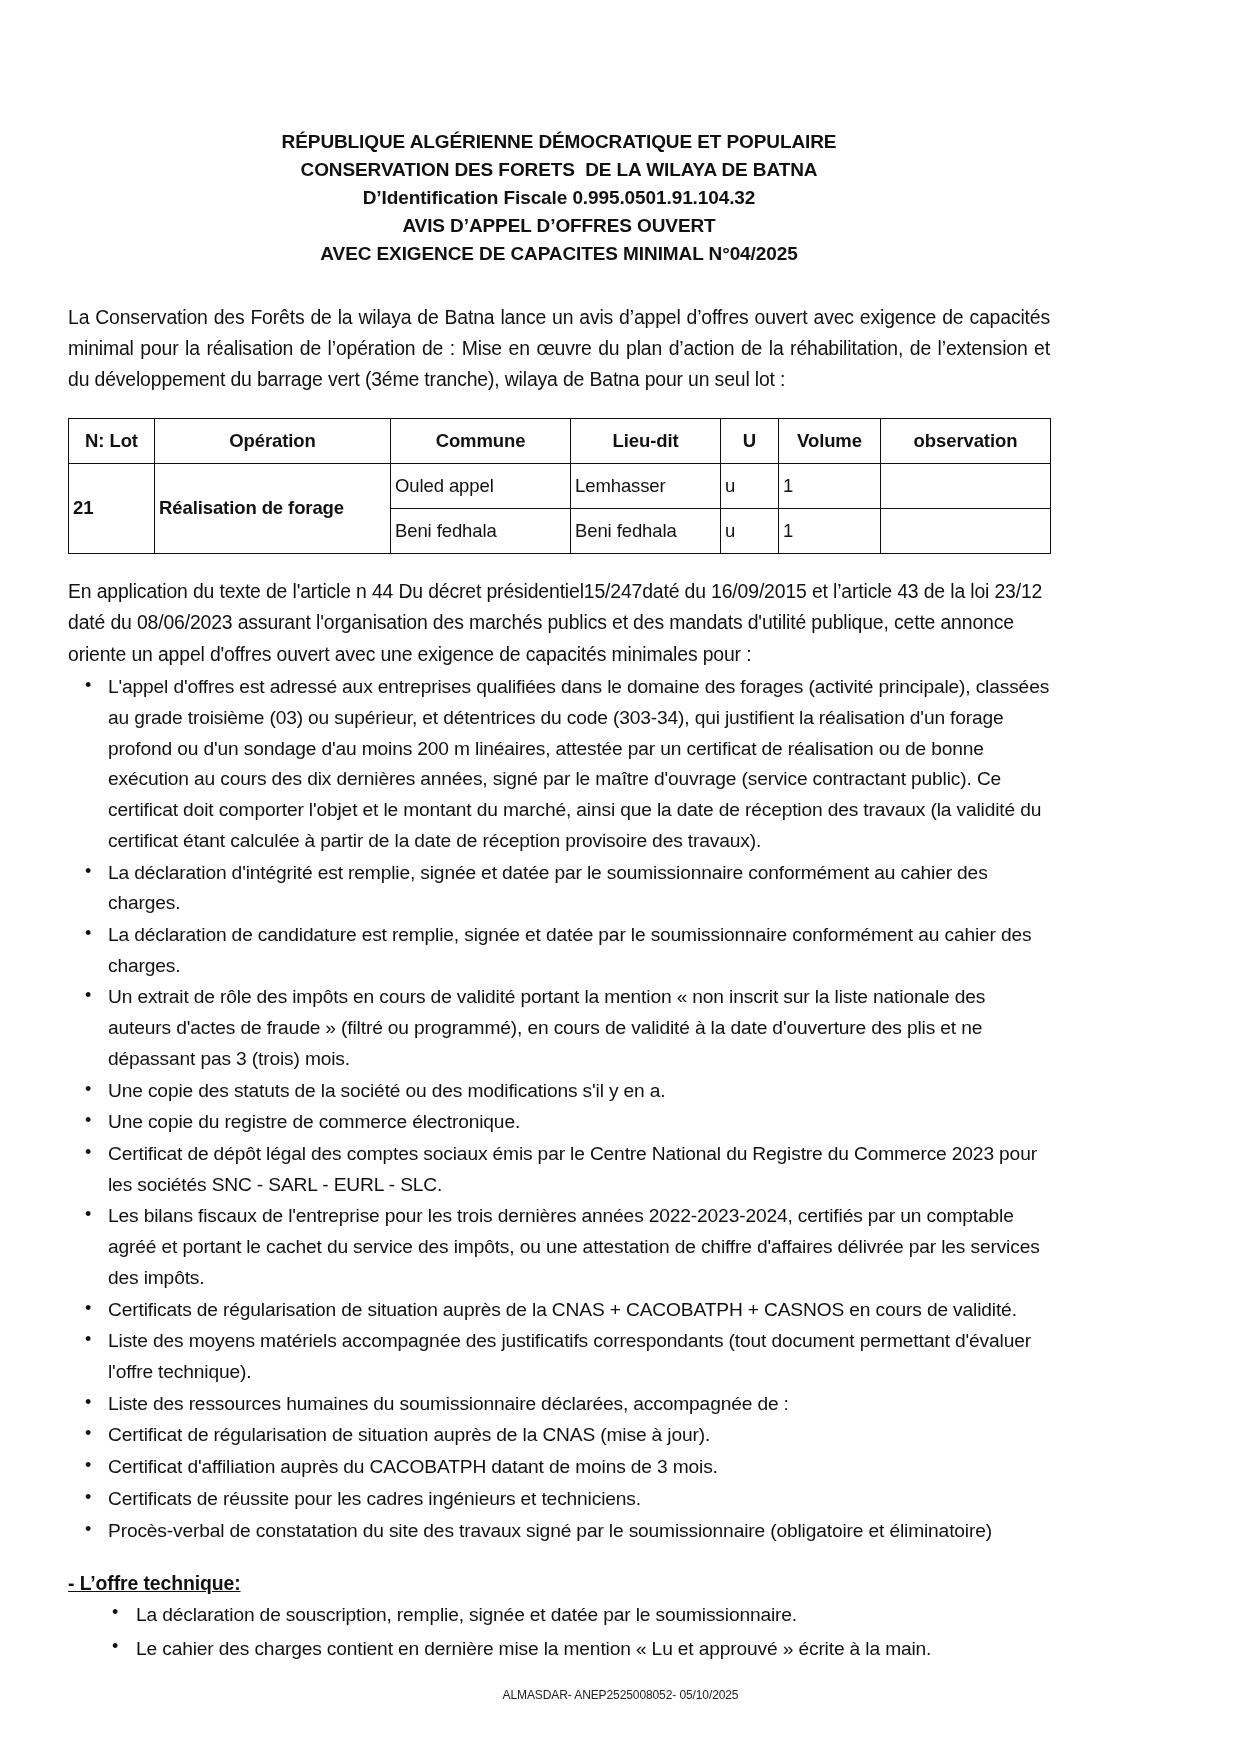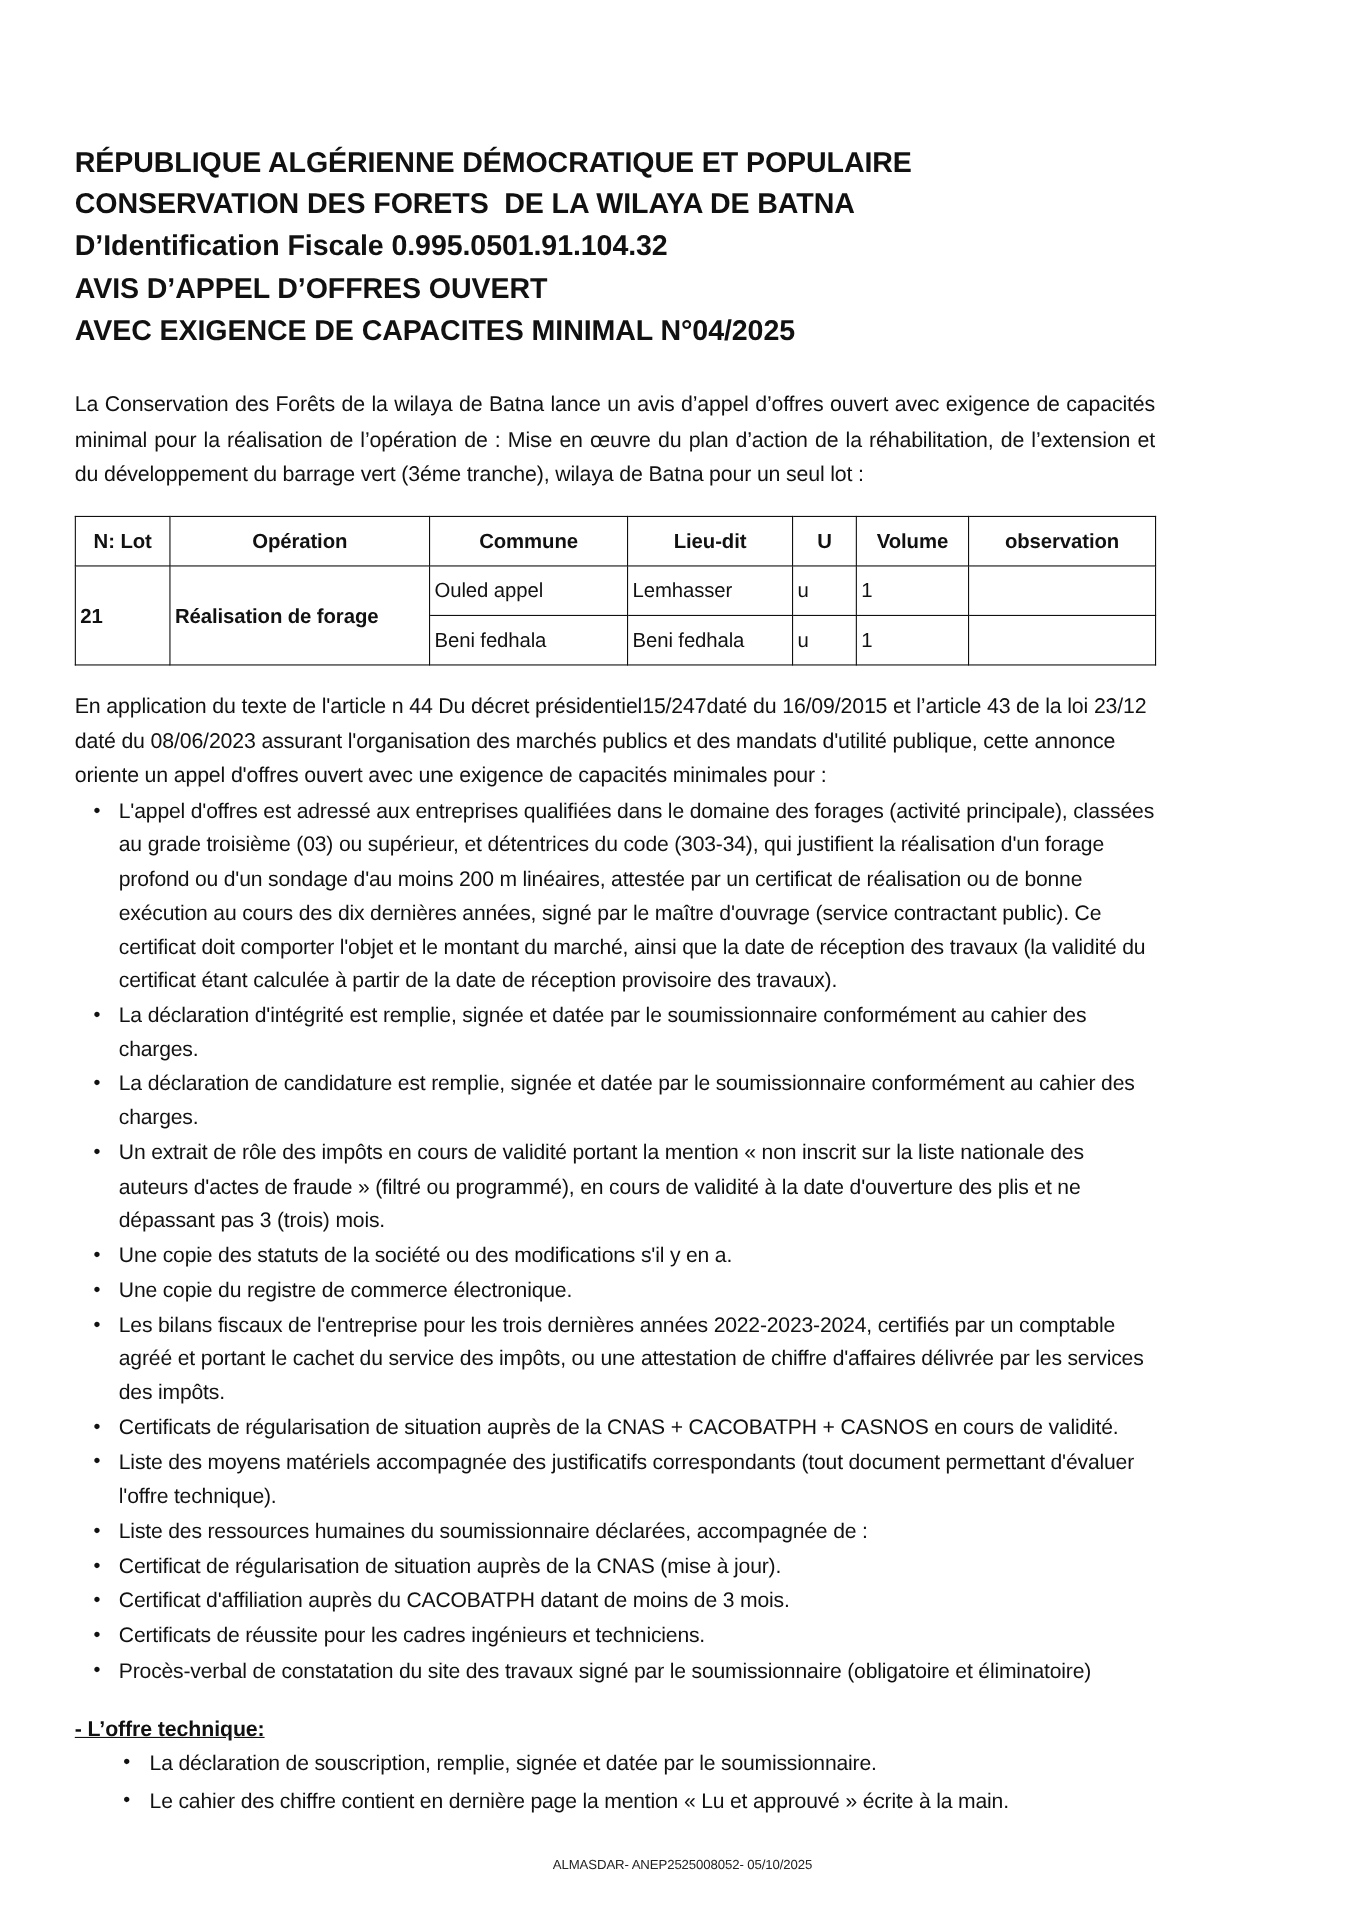--- a/index.html
+++ b/index.html
@@ -25,23 +25,23 @@
   }
   .content {
     position: absolute;
     left: 68px;
     top: 128px;
     width: 982px;
   }
 
   
   .doc-header {
-    text-align: left;
+    text-align: center;
     font-weight: bold;
-    font-size: 26px;
+    font-size: 19px;
     line-height: 1.47;
     letter-spacing: -0.1px;
     margin: 0 0 34px 0;
   }
   .doc-header .hline { display: block; white-space: pre; }
 
   
   .para {
     font-size: 19.4px;
     line-height: 1.62;
@@ -201,33 +201,34 @@
 
     <p class="para lawtext">En application du texte de l'article n 44 Du décret présidentiel15/247daté du 16/09/2015 et l’article 43 de la loi 23/12 daté du 08/06/2023 assurant l'organisation des marchés publics et des mandats d'utilité publique, cette annonce oriente un appel d'offres ouvert avec une exigence de capacités minimales pour :</p>
 
     <ul class="reqs">
       <li>L'appel d'offres est adressé aux entreprises qualifiées dans le domaine des forages (activité principale), classées au grade troisième (03) ou supérieur, et détentrices du code (303-34), qui justifient la réalisation d'un forage profond ou d'un sondage d'au moins 200 m linéaires, attestée par un certificat de réalisation ou de bonne exécution au cours des dix dernières années, signé par le maître d'ouvrage (service contractant public). Ce certificat doit comporter l'objet et le montant du marché, ainsi que la date de réception des travaux (la validité du certificat étant calculée à partir de la date de réception provisoire des travaux).</li>
       <li>La déclaration d'intégrité est remplie, signée et datée par le soumissionnaire conformément au cahier des charges.</li>
       <li> La déclaration de candidature est remplie, signée et datée par le soumissionnaire conformément au cahier des charges.</li>
       <li>Un extrait de rôle des impôts en cours de validité portant la mention « non inscrit sur la liste nationale des auteurs d'actes de fraude » (filtré ou programmé), en cours de validité à la date d'ouverture des plis et ne dépassant pas 3 (trois) mois.</li>
       <li>Une copie des statuts de la société ou des modifications s'il y en a.</li>
       <li>Une copie du registre de commerce électronique.</li>
+      <li>Certificat de dépôt légal des comptes sociaux émis par le Centre National du Registre du Commerce 2023 pour les sociétés SNC - SARL - EURL - SLC.</li>
       <li>Les bilans fiscaux de l'entreprise pour les trois dernières années 2022-2023-2024, certifiés par un comptable agréé et portant le cachet du service des impôts, ou une attestation de chiffre d'affaires délivrée par les services des impôts.</li>
       <li>Certificats de régularisation de situation auprès de la CNAS + CACOBATPH + CASNOS en cours de validité.</li>
       <li>Liste des moyens matériels accompagnée des justificatifs correspondants (tout document permettant d'évaluer l'offre technique).</li>
       <li>Liste des ressources humaines du soumissionnaire déclarées, accompagnée de :</li>
       <li>Certificat de régularisation de situation auprès de la CNAS (mise à jour).</li>
       <li>Certificat d'affiliation auprès du CACOBATPH datant de moins de 3 mois.</li>
       <li>Certificats de réussite pour les cadres ingénieurs et techniciens.</li>
       <li>Procès-verbal de constatation du site des travaux signé par le soumissionnaire (obligatoire et éliminatoire)</li>
     </ul>
 
     <div class="section-title">- L’offre technique:</div>
     <ul class="tech">
       <li>La déclaration de souscription, remplie, signée et datée par le soumissionnaire.</li>
-      <li>Le cahier des chiffre contient en dernière page la mention « Lu et approuvé » écrite à la main.</li>
+      <li>Le cahier des charges contient en dernière mise la mention « Lu et approuvé » écrite à la main.</li>
     </ul>
 
   </div>
 
   <div class="footer">ALMASDAR- ANEP2525008052- 05/10/2025</div>
 
 </div>
 
 </body></html>

